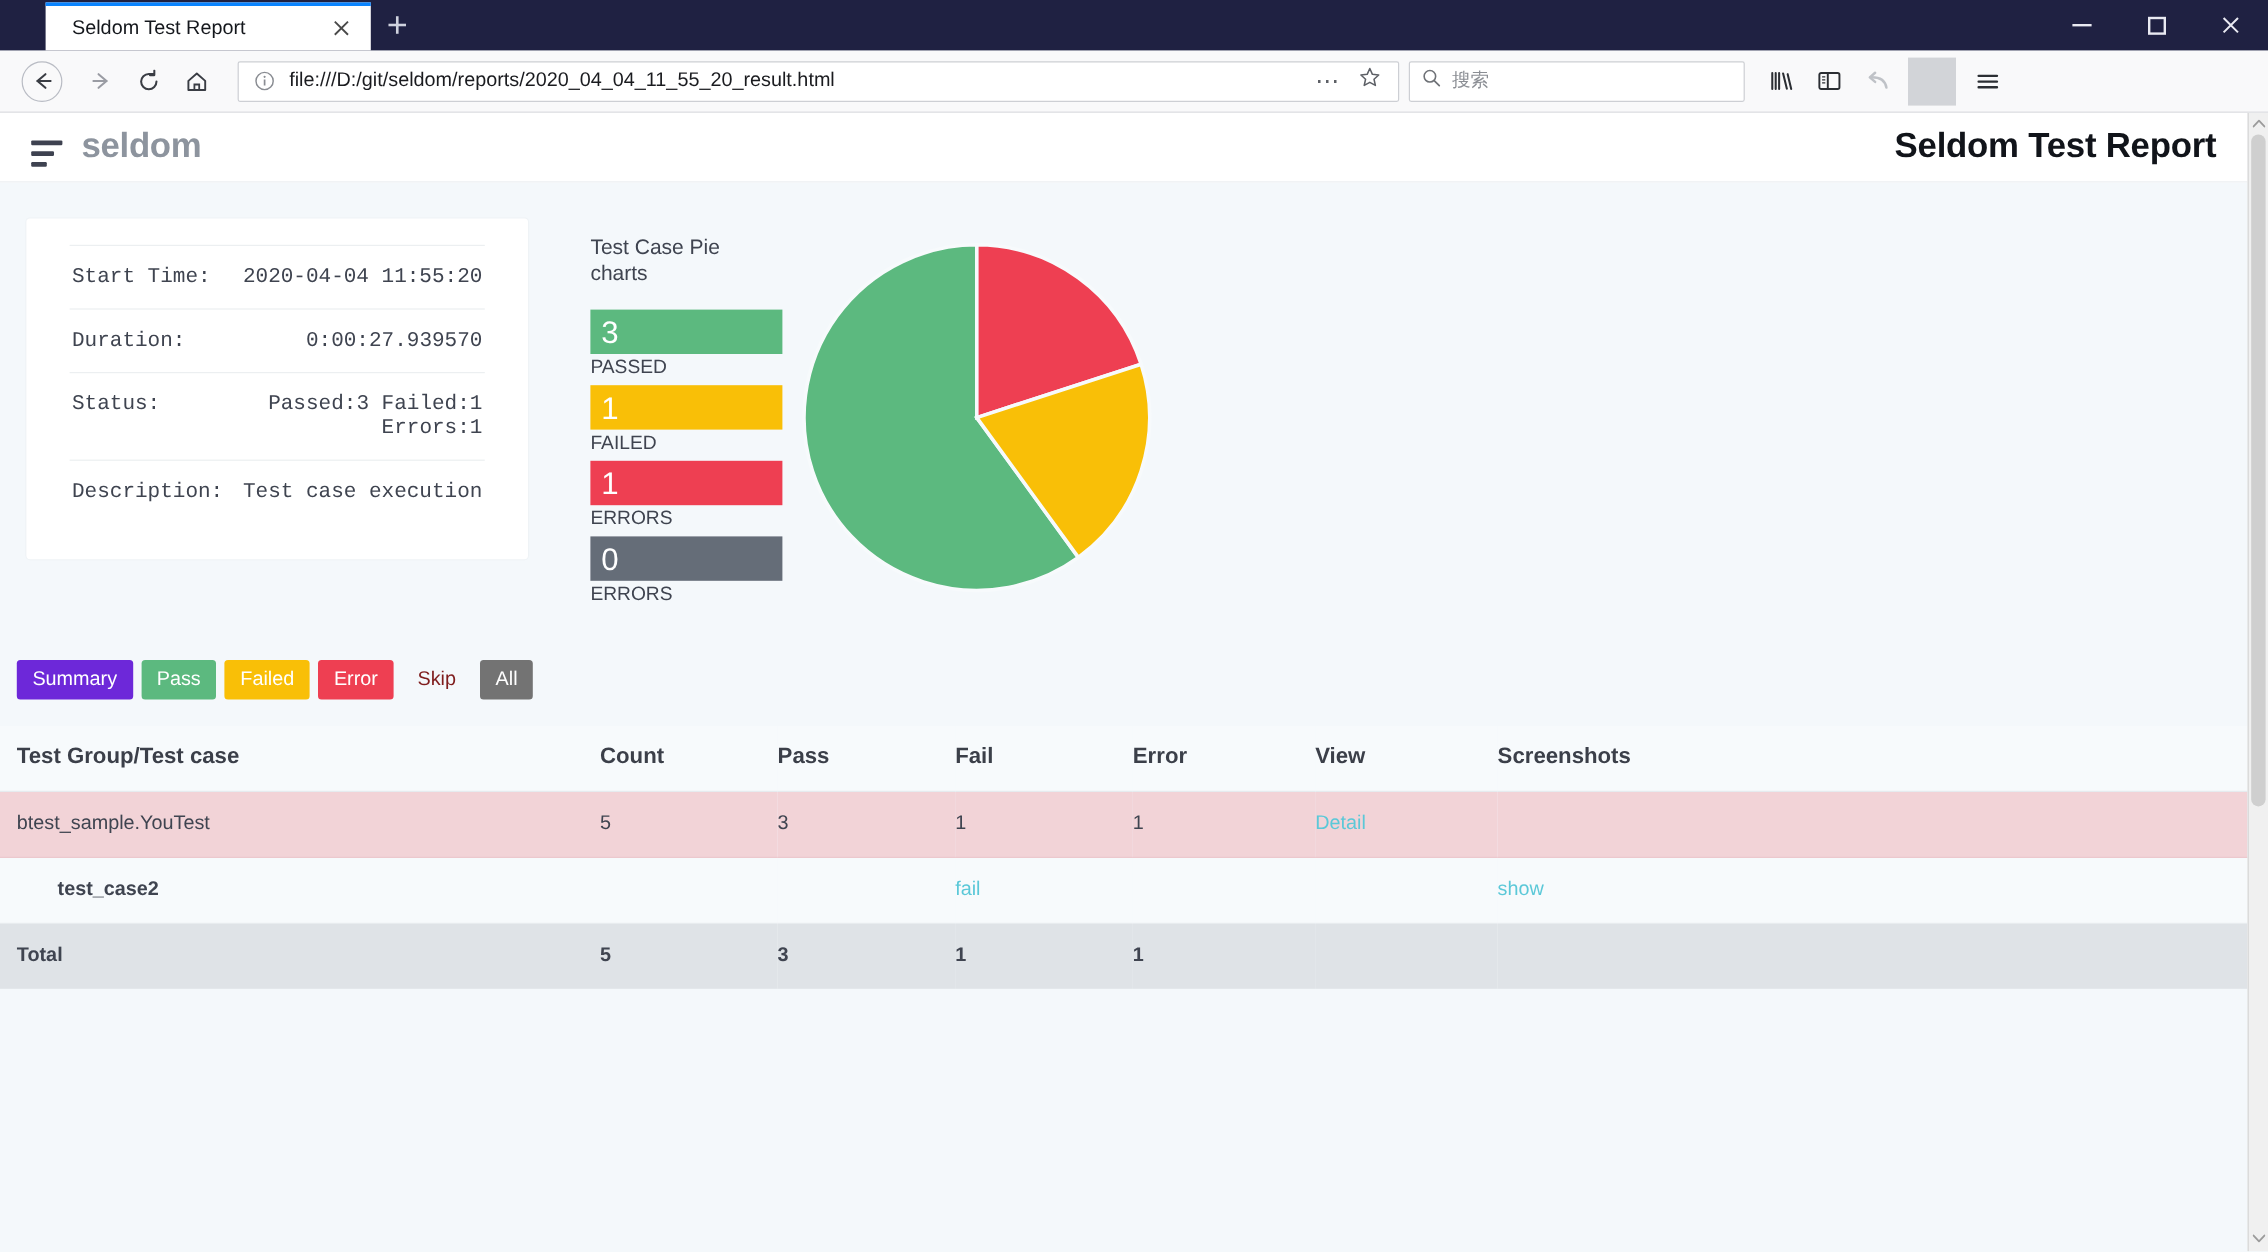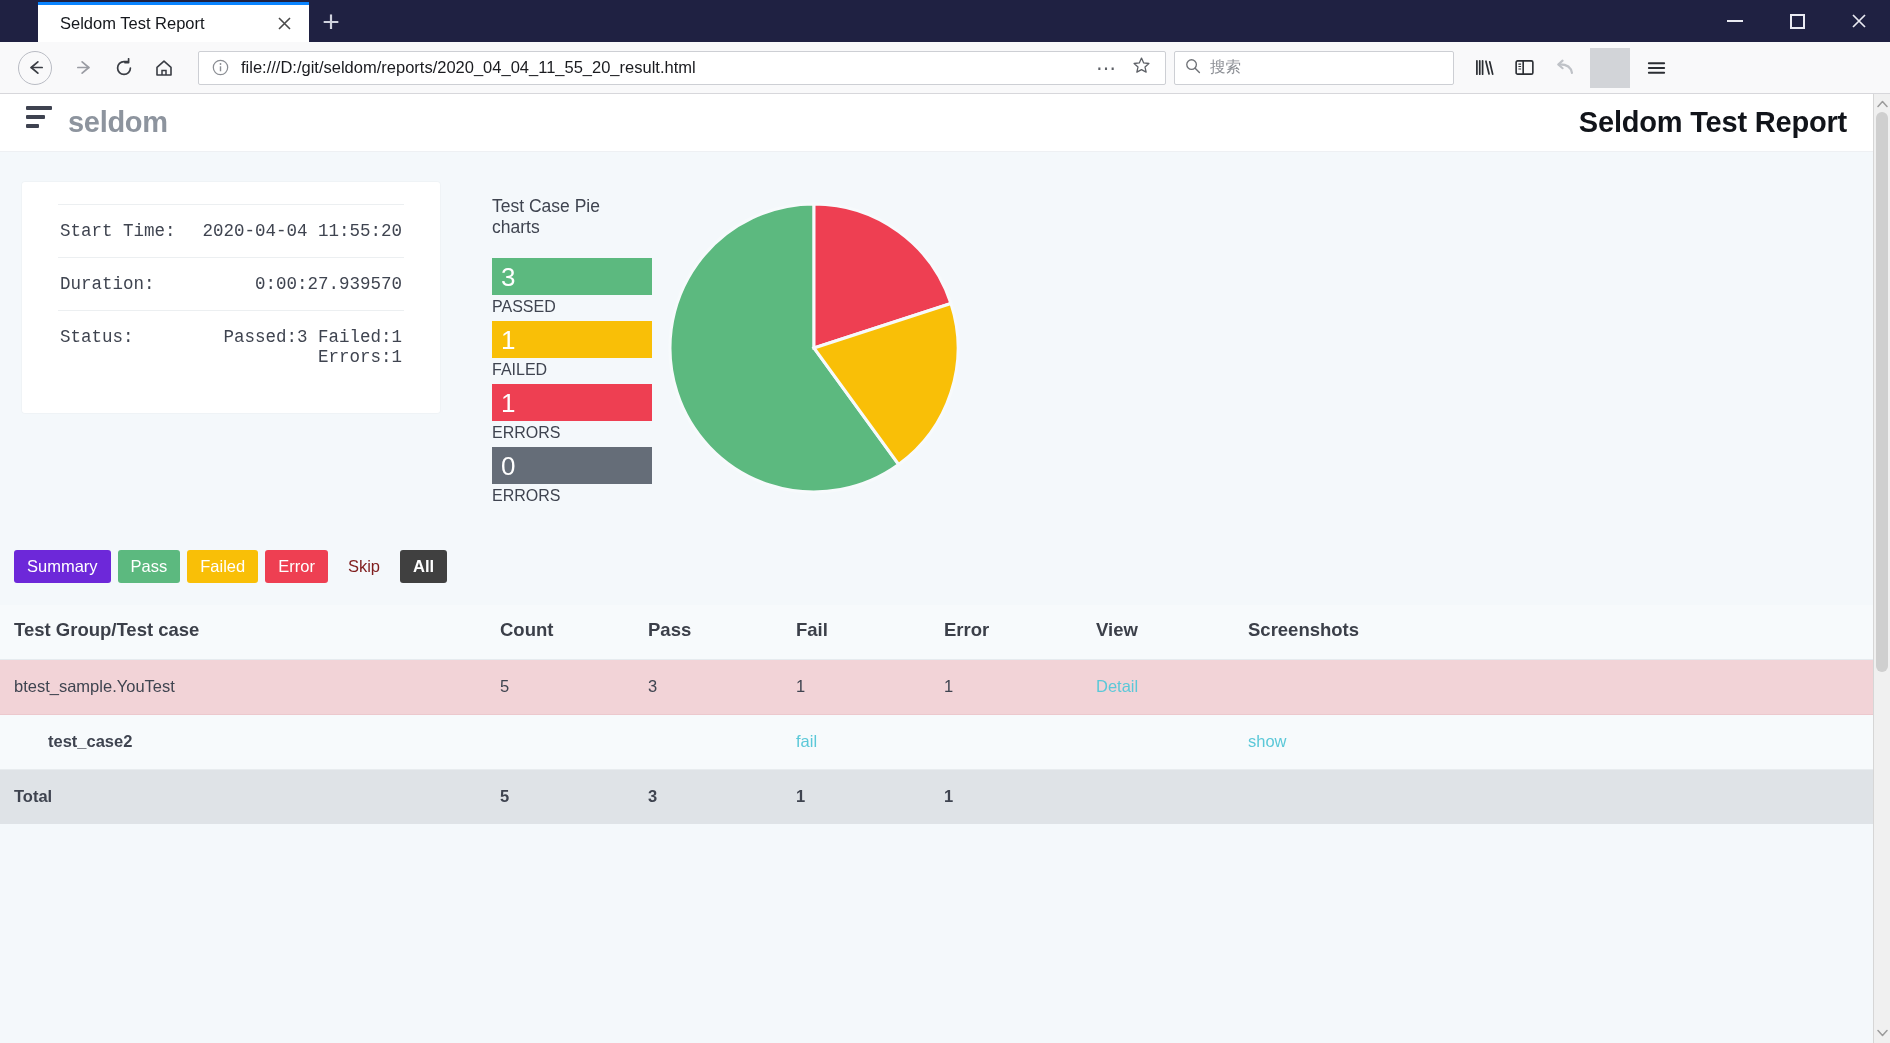--- a/index.html
+++ b/index.html
@@ -106,21 +106,21 @@
     flex: 1 1 auto; position: relative; overflow: hidden;
     background: #f4f8fb; display: flex;
   }
   #viewport { flex: 1 1 auto; overflow: hidden; position: relative; }
 
   .site-header {
     height: 58px; background: #ffffff;
     display: flex; align-items: center; justify-content: space-between;
     padding: 0 26px; border-bottom: 1px solid #eef0f3;
   }
-  .brand { display: flex; align-items: flex-start; gap: 16px; }
+  .brand { display: flex; align-items: flex-end; gap: 16px; }
   .brand-icon { display: flex; flex-direction: column; gap: 5px; }
   .brand-icon i { display: block; height: 4px; background: #3e4250; border-radius: 1px; }
   .brand-icon i:nth-child(1) { width: 26px; }
   .brand-icon i:nth-child(2) { width: 19px; }
   .brand-icon i:nth-child(3) { width: 13px; }
   .brand-name { font-size: 29px; font-weight: bold; color: #8d949e; letter-spacing: -0.3px; }
   .report-title { font-size: 29px; font-weight: bold; color: #11141a; letter-spacing: -0.2px; }
 
   .content { padding: 0 0 0 0; }
 
@@ -342,20 +342,24 @@
               <span class="v">2020-04-04 11:55:20</span>
             </div>
             <div class="info-row">
               <span class="k">Duration:</span>
               <span class="v">0:00:27.939570</span>
             </div>
             <div class="info-row">
               <span class="k">Status:</span>
               <span class="v">Passed:3 Failed:1 Errors:1</span>
             </div>
+            <div class="info-row">
+              <span class="k">Description:</span>
+              <span class="v">Test case execution</span>
+            </div>
           </div>
 
           <div class="pie-area">
             <div class="pie-legend">
               <div class="pie-caption">Test Case Pie charts</div>
 
               <div class="stat">
                 <div class="bar" id="bar-passed" style="background: rgb(92, 185, 127);">
                   <span>3</span>
                 </div>
@@ -393,21 +397,21 @@
             </div>
           </div>
         </div>
 
         <div class="filters">
           <button class="fbtn" id="f0" style="background: #6d28d9; color: rgb(255, 255, 255);">Summary</button>
           <button class="fbtn" id="f1" style="background: rgb(92, 185, 127); color: rgb(255, 255, 255);">Pass</button>
           <button class="fbtn" id="f2" style="background: rgb(249, 191, 7); color: rgb(255, 255, 255);">Failed</button>
           <button class="fbtn" id="f3" style="background: rgb(238, 63, 82); color: rgb(255, 255, 255);">Error</button>
           <button class="fbtn plain" id="f4" style="background: transparent; color: #7f1d1d;">Skip</button>
-          <button class="fbtn" id="f5" style="background: #404040; color: rgb(255, 255, 255); font-weight: bold;">All</button>
+          <button class="fbtn" id="f5" style="background: #737373; color: rgb(255, 255, 255);">All</button>
         </div>
 
         <table class="report">
           <thead>
             <tr>
               <th class="col-name">Test Group/Test case</th>
               <th class="col-count">Count</th>
               <th class="col-pass">Pass</th>
               <th class="col-fail">Fail</th>
               <th class="col-error">Error</th>

